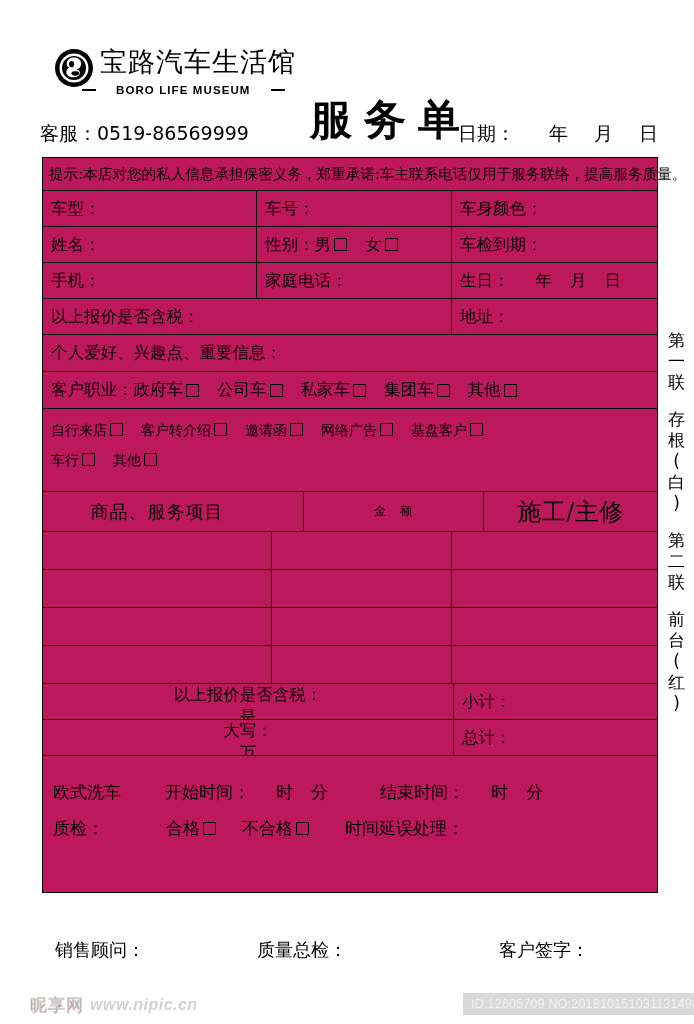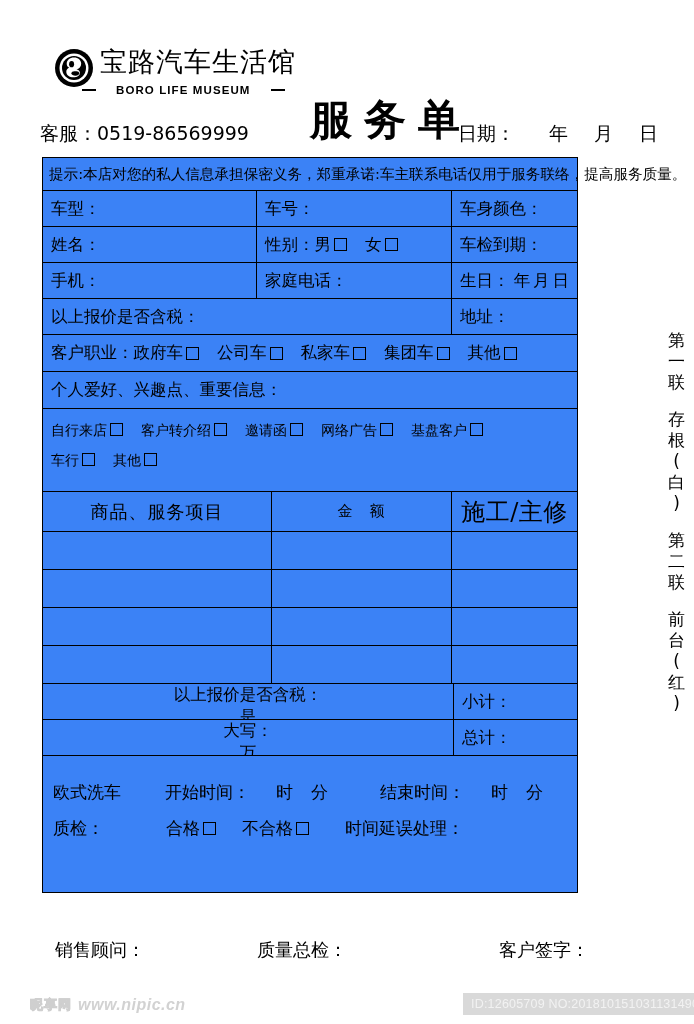--- a/index.html
+++ b/index.html
@@ -29,22 +29,22 @@
   .contact-row{position:absolute;left:40px;top:120px;width:620px;height:28px;
     display:flex;align-items:center;justify-content:space-between;}
   .contact-left{font-size:19px;white-space:nowrap;
     font-family:"DejaVu Sans","Liberation Sans",sans-serif;}
   .contact-right{font-size:19px;white-space:nowrap;padding-right:2px;
     font-family:"DejaVu Sans","Liberation Sans",sans-serif;}
   .contact-right .sp{display:inline-block;width:26px;}
   .contact-right .sp-lg{display:inline-block;width:34px;}
 
   
-  .frame{position:absolute;left:42px;top:157px;width:536px;
-    border:1.6px solid #000;box-sizing:border-box;background:#3b82f6;}
+  .frame{position:absolute;left:42px;top:157px;width:616px;
+    border:1.6px solid #000;box-sizing:border-box;background:#be185d;}
   .r{display:flex;border-bottom:1.2px solid #000;box-sizing:border-box;}
   .r:last-child{border-bottom:none;}
   .c{box-sizing:border-box;padding:0 8px;display:flex;align-items:center;
     font-size:16.5px;white-space:nowrap;overflow:hidden;
     font-family:"DejaVu Sans","Liberation Sans",sans-serif;}
   .c.bl{border-left:1.2px solid #000;}
   .w1{width:213px;}
   .w2{width:195px;}
   .w3{flex:1;}
   .h36{height:36px;}
@@ -60,22 +60,22 @@
   .fullrow{height:36px;padding:0 8px;display:flex;align-items:center;
     font-size:16.5px;white-space:nowrap;
     font-family:"DejaVu Sans","Liberation Sans",sans-serif;}
   .src{height:72px;padding:6px 8px 4px 8px;font-size:14px;line-height:30px;
     font-family:"DejaVu Sans","Liberation Sans",sans-serif;}
 
   
   .ih{height:40px;}
   .ic1{width:228px;justify-content:center;font-size:18px;letter-spacing:1px;
     font-family:"DejaVu Serif","Liberation Serif",serif;font-weight:normal;}
-  .ic2{width:180px;justify-content:center;font-size:15px;letter-spacing:1px;
-    font-family:Liberation Mono, monospace;}
+  .ic2{width:180px;justify-content:center;font-size:12px;letter-spacing:1px;
+    font-family:Liberation Mono, monospace;margin-left:32px;}
   .ic3{flex:1;justify-content:center;font-size:24px;letter-spacing:.5px;
     font-family:"DejaVu Serif","Liberation Serif",serif;}
   .irow{height:38px;}
   .icell1{width:228px;}
   .icell2{width:180px;}
   .icell3{flex:1;}
 
   .sumc1{width:410px;flex-direction:column;}
   .sumc2{flex:1;}
   .dx{letter-spacing:0px;}
@@ -96,21 +96,21 @@
   .sign{position:absolute;left:42px;top:935px;width:616px;height:30px;
     display:flex;align-items:center;font-size:18px;white-space:nowrap;
     font-family:"DejaVu Sans","Liberation Sans",sans-serif;}
   .sign .s1{width:215px;padding-left:13px;box-sizing:border-box;}
   .sign .s2{width:230px;}
   .sign .s3{flex:1;padding-left:12px;box-sizing:border-box;}
 
   
   .wm{position:absolute;left:30px;top:992px;height:26px;display:flex;
     align-items:center;gap:6px;}
-  .wm-logo{font-size:13px;font-weight:bold;color:#737373;letter-spacing:1px;
+  .wm-logo{font-size:17px;font-weight:normal;color:#b91c1c;letter-spacing:1px;
     -webkit-text-stroke:1px #cfcfcf;text-stroke:1px #cfcfcf;
     font-family:"DejaVu Sans","Liberation Sans",sans-serif;}
   .wm-url{font-size:16px;color:#d2d2d2;font-style:italic;font-weight:bold;
     letter-spacing:.5px;font-family:"Liberation Sans",sans-serif;}
   .idbar{position:absolute;left:463px;top:993px;height:22px;background:#d9d9d9;
     color:#f2f2f2;font-size:12.5px;display:flex;align-items:center;
     padding:0 8px;white-space:nowrap;letter-spacing:.2px;
     font-family:"Liberation Sans",sans-serif;}
 </style>
 </head>
@@ -186,41 +186,41 @@
       </div>
     </div>
 
 
     <div class="r h36">
       <div class="c" style="width:408px">以上报价是否含税：</div>
       <div class="c w3 bl">地址：</div>
     </div>
 
     <div class="r">
+      <div class="fullrow">个人爱好、兴趣点、重要信息：</div>
+    </div>
+
+    <div class="r">
       <div class="fullrow">
         <span>客户职业：</span>
           <span>政府车</span>
           <span class="cb"></span>
           <span class="gap"></span>
           <span>公司车</span>
           <span class="cb"></span>
           <span class="gap"></span>
           <span>私家车</span>
           <span class="cb"></span>
           <span class="gap"></span>
           <span>集团车</span>
           <span class="cb"></span>
           <span class="gap"></span>
           <span>其他</span>
           <span class="cb"></span>
       </div>
-    </div>
-
-    <div class="r">
-      <div class="fullrow">个人爱好、兴趣点、重要信息：</div>
     </div>
 
     <div class="r">
       <div class="src">
         <div>
           <span>自行来店</span><span class="cb"></span><span class="gap"></span><span>客户转介绍</span><span class="cb"></span><span class="gap"></span><span>邀请函</span><span class="cb"></span><span class="gap"></span><span>网络广告</span><span class="cb"></span><span class="gap"></span><span>基盘客户</span><span class="cb"></span>
         </div>
         <div>
           <span>车行</span><span class="cb"></span><span class="gap"></span><span>其他</span><span class="cb"></span>
         </div>

